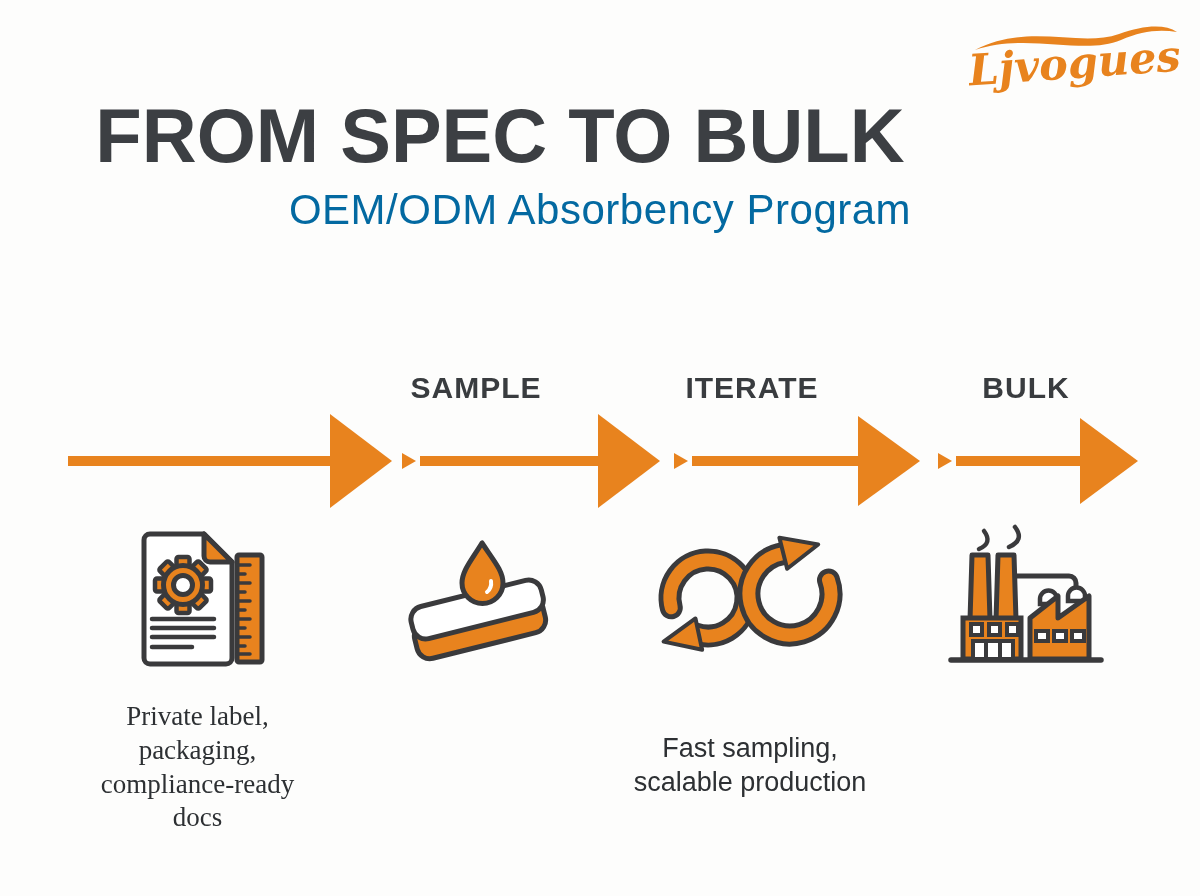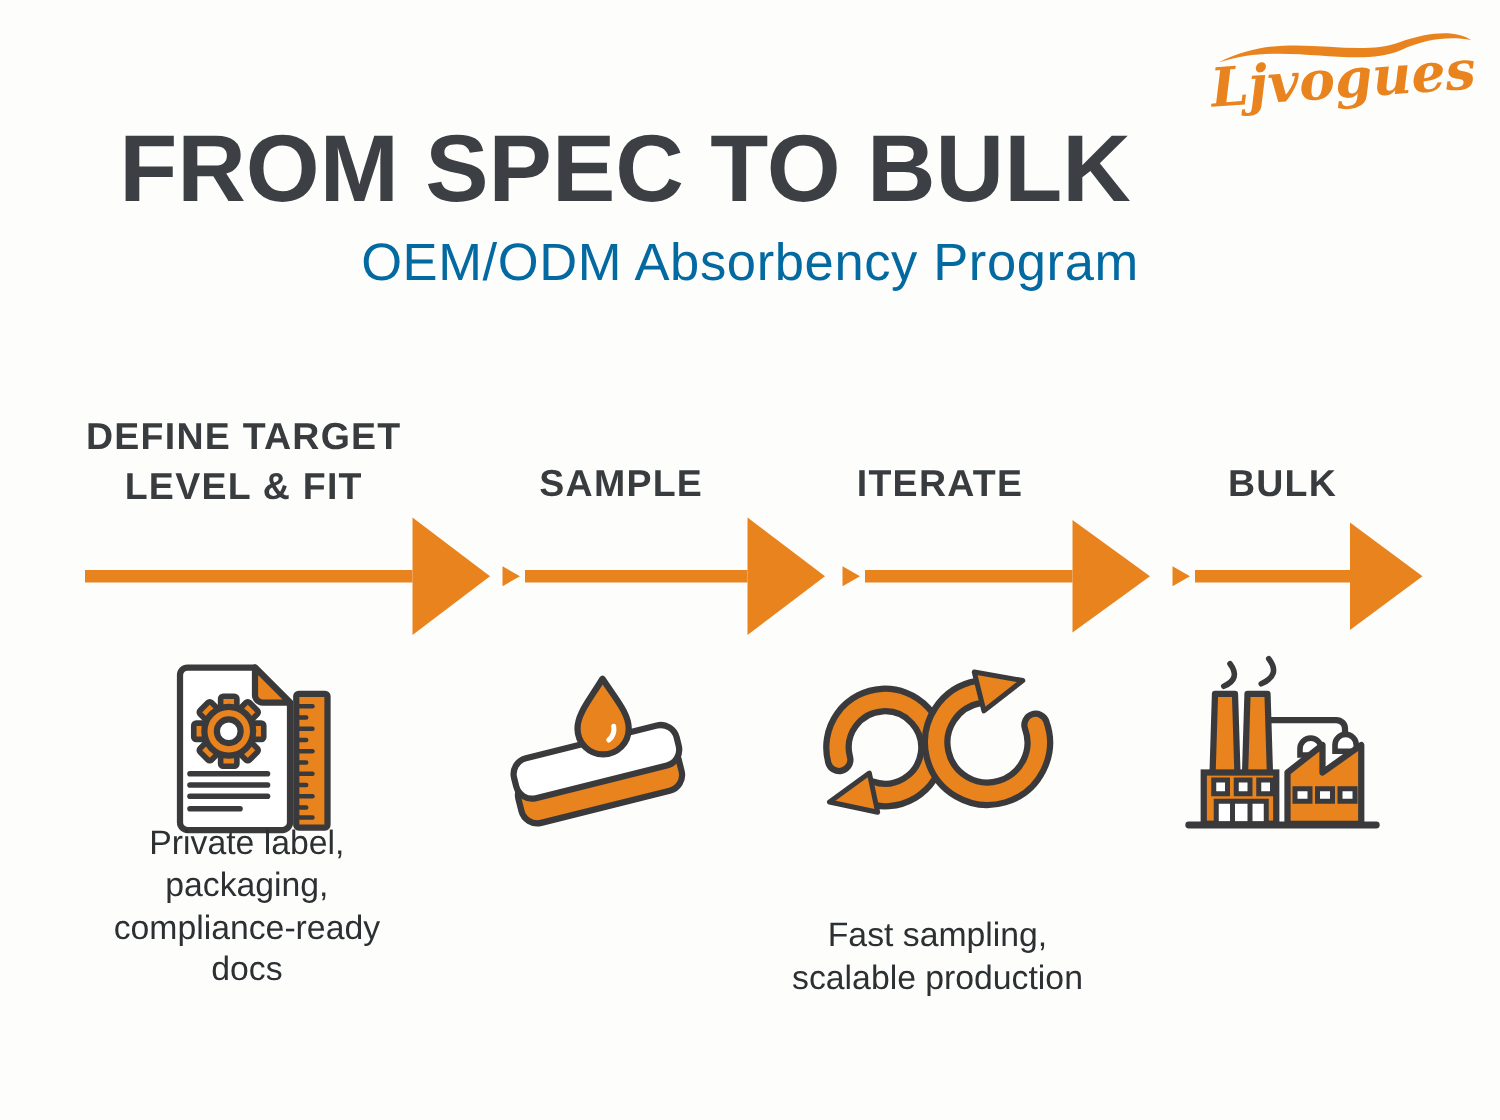--- a/index.html
+++ b/index.html
@@ -26,29 +26,29 @@
     top:186px; left:0; width:1200px; text-align:center;
     font-size:42px; font-weight:500; letter-spacing:0.5px;
     color:#0369a1;
   }
   .step-label{
     font-size:30px; font-weight:bold; letter-spacing:1px;
     color:var(--step-ink); text-align:center; line-height:1.32;
     white-space:pre-line;
   }
   .step-1{top:330px; left:40px;  width:310px;}
-  .step-2{top:368px; left:397px; width:200px;}
+  .step-2{top:368px; left:376px; width:200px;}
   .step-3{top:368px; left:652px; width:200px;}
   .step-4{top:368px; left:926px; width:200px;}
   .arrows{top:398px; left:0; width:1200px; height:130px;}
   .caption{
     font-size:27px; color:var(--body-ink); text-align:center;
     line-height:1.25; white-space:pre-line;
   }
-  .cap-1{top:658px; left:50px;  width:295px;}
+  .cap-1{top:700px; left:50px;  width:295px;font-family:Liberation Serif, serif;}
   .cap-3{top:732px; left:600px; width:300px;}
   
   .of{fill:var(--accent);}
   .wf{fill:#FFFFFF;}
   .nf{fill:none;}
   .ds{stroke:var(--icon-ink);}
   .ws{stroke:#FFFFFF;}
   .os{stroke:var(--accent);}
   .af{fill:var(--accent);}
   .lf{fill:var(--accent);}
@@ -59,22 +59,20 @@
 <div id="canvas" style="background: rgb(253, 253, 252);">
 
   <svg class="abs logo" viewBox="0 0 215 80">
     <path class="lf" d="M6 36 C 60 8 110 34 150 20 C 175 11 196 10 208 18 C 190 15 172 17 152 26 C 115 42 58 18 6 36 Z"></path>
     <text x="106" y="64" text-anchor="middle" font-family="DejaVu Serif, serif" font-style="italic" font-weight="bold" font-size="43" class="lf" transform="rotate(-4 106 58)">Ljvogues</text>
   </svg>
 
   <div class="abs title">FROM SPEC TO BULK</div>
   <div class="abs subtitle">OEM/ODM Absorbency Program</div>
 
-  <div class="abs step-label step-1">DEFINE TARGET
-LEVEL &amp; FIT</div>
   <div class="abs step-label step-2">SAMPLE</div>
   <div class="abs step-label step-3">ITERATE</div>
   <div class="abs step-label step-4">BULK</div>
 
   <svg class="abs arrows" viewBox="0 0 1200 130">
     <g>
       <rect class="af" x="68" y="58" width="262" height="10"></rect>
       <polygon class="af" points="330,16 392,63 330,110"></polygon>
     </g>
     <g>

